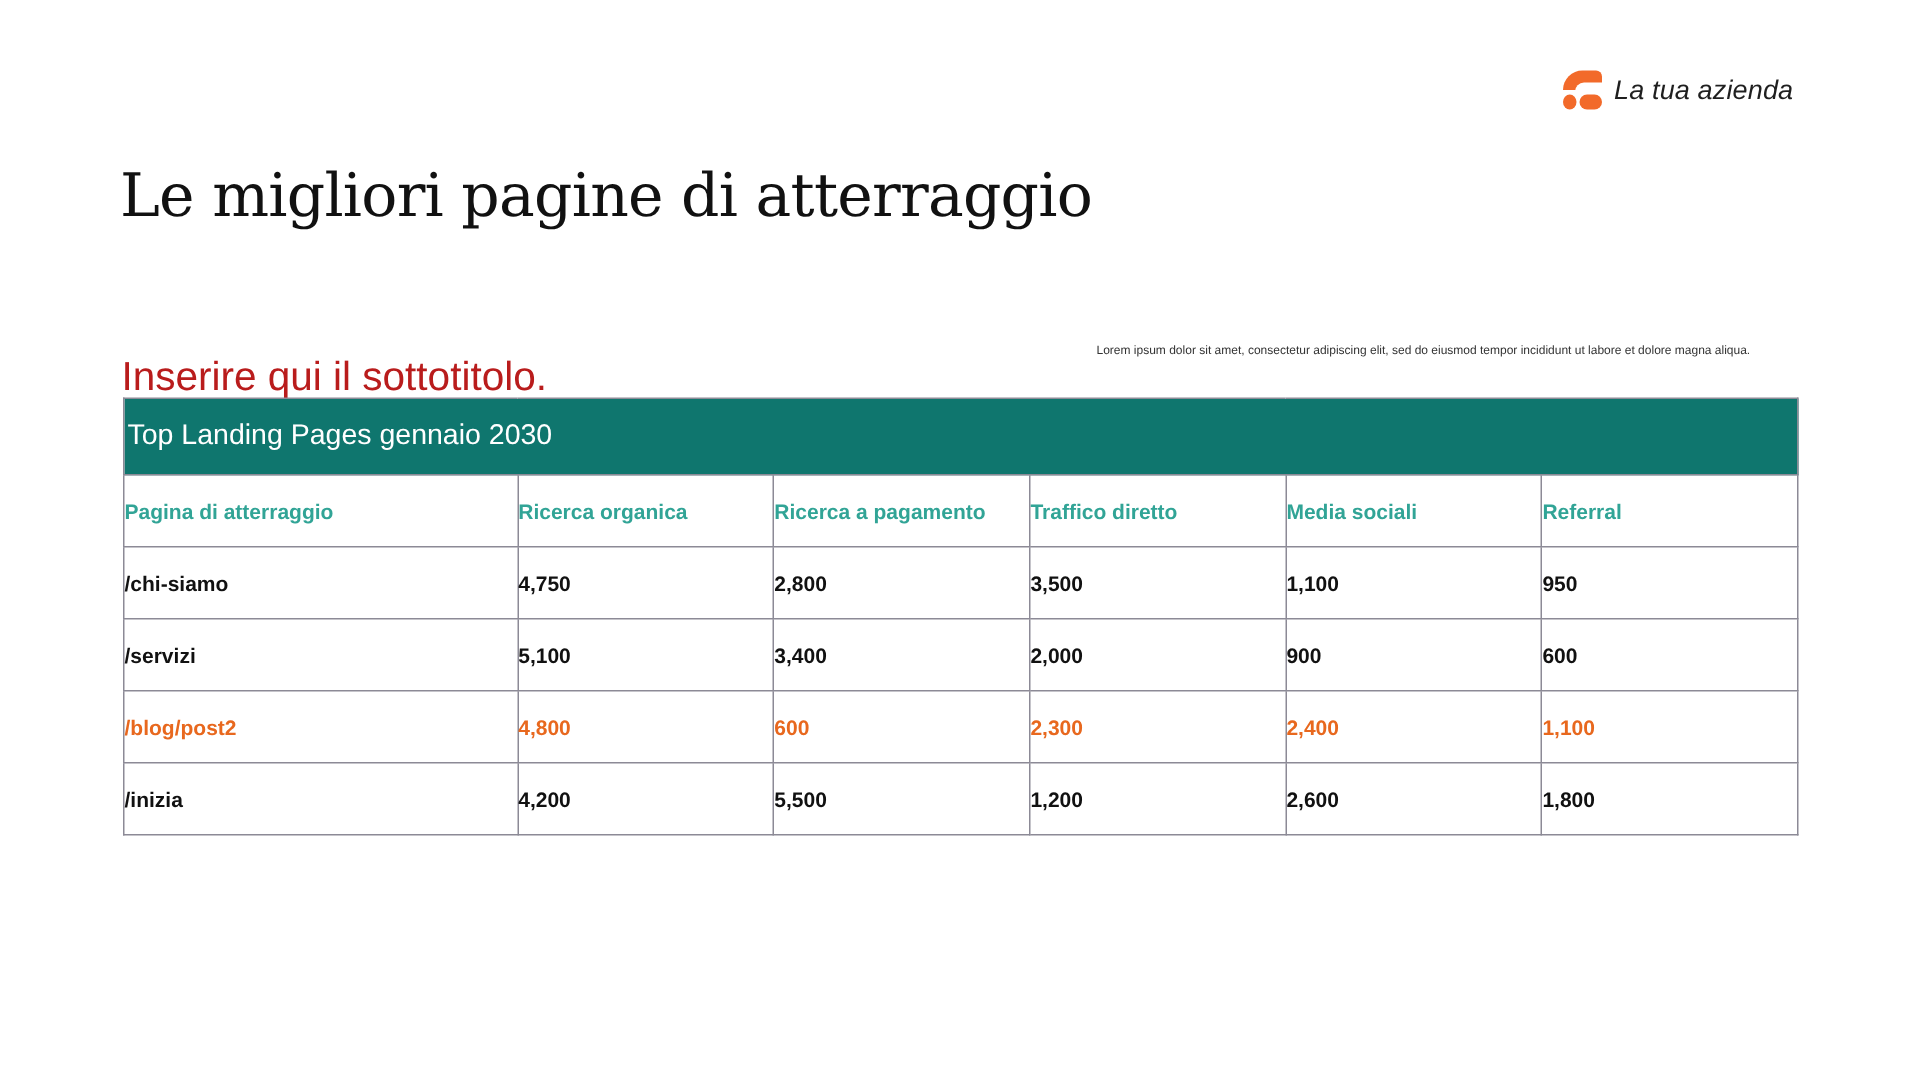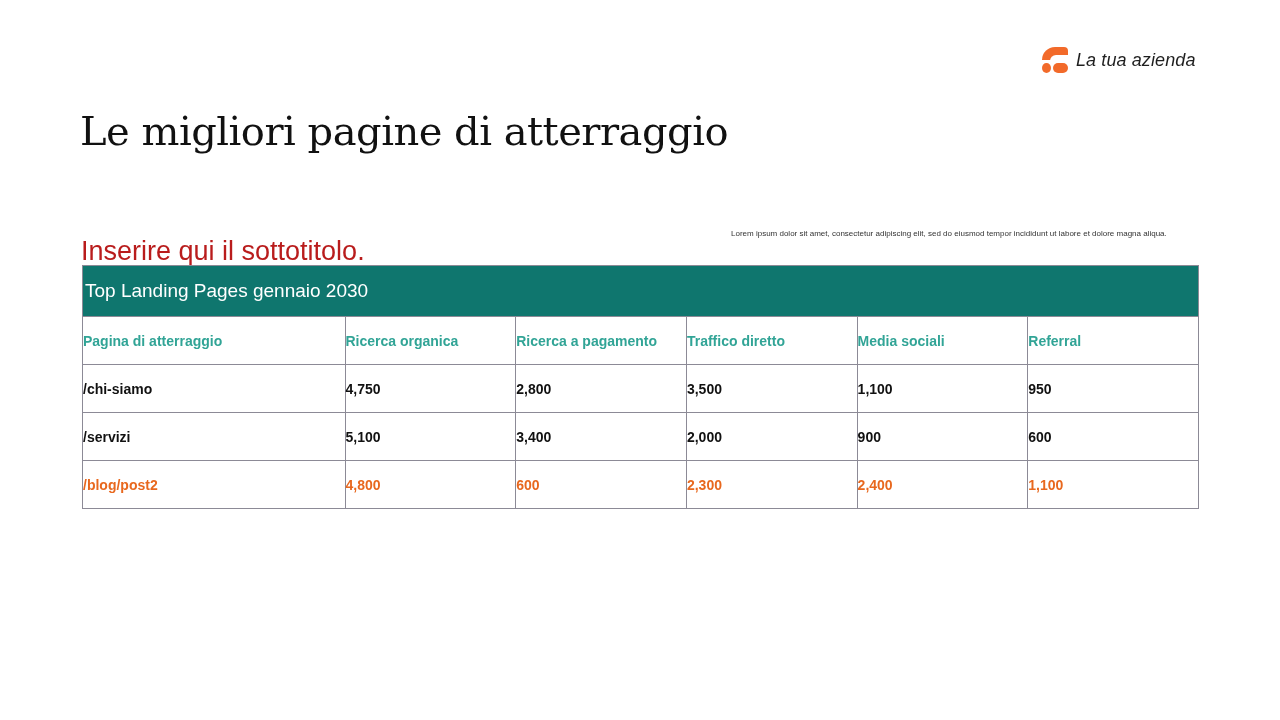--- a/index.html
+++ b/index.html
@@ -126,14 +126,22 @@
     <td>600</td>
   </tr>
   <tr class="body-row hl">
     <td>/blog/post2</td>
     <td>4,800</td>
     <td>600</td>
     <td>2,300</td>
     <td>2,400</td>
     <td>1,100</td>
   </tr>
+  <tr class="body-row">
+    <td>/inizia</td>
+    <td>4,200</td>
+    <td>5,500</td>
+    <td>1,200</td>
+    <td>2,600</td>
+    <td>1,800</td>
+  </tr>
 </tbody>
   </table>
 
 </body></html>

